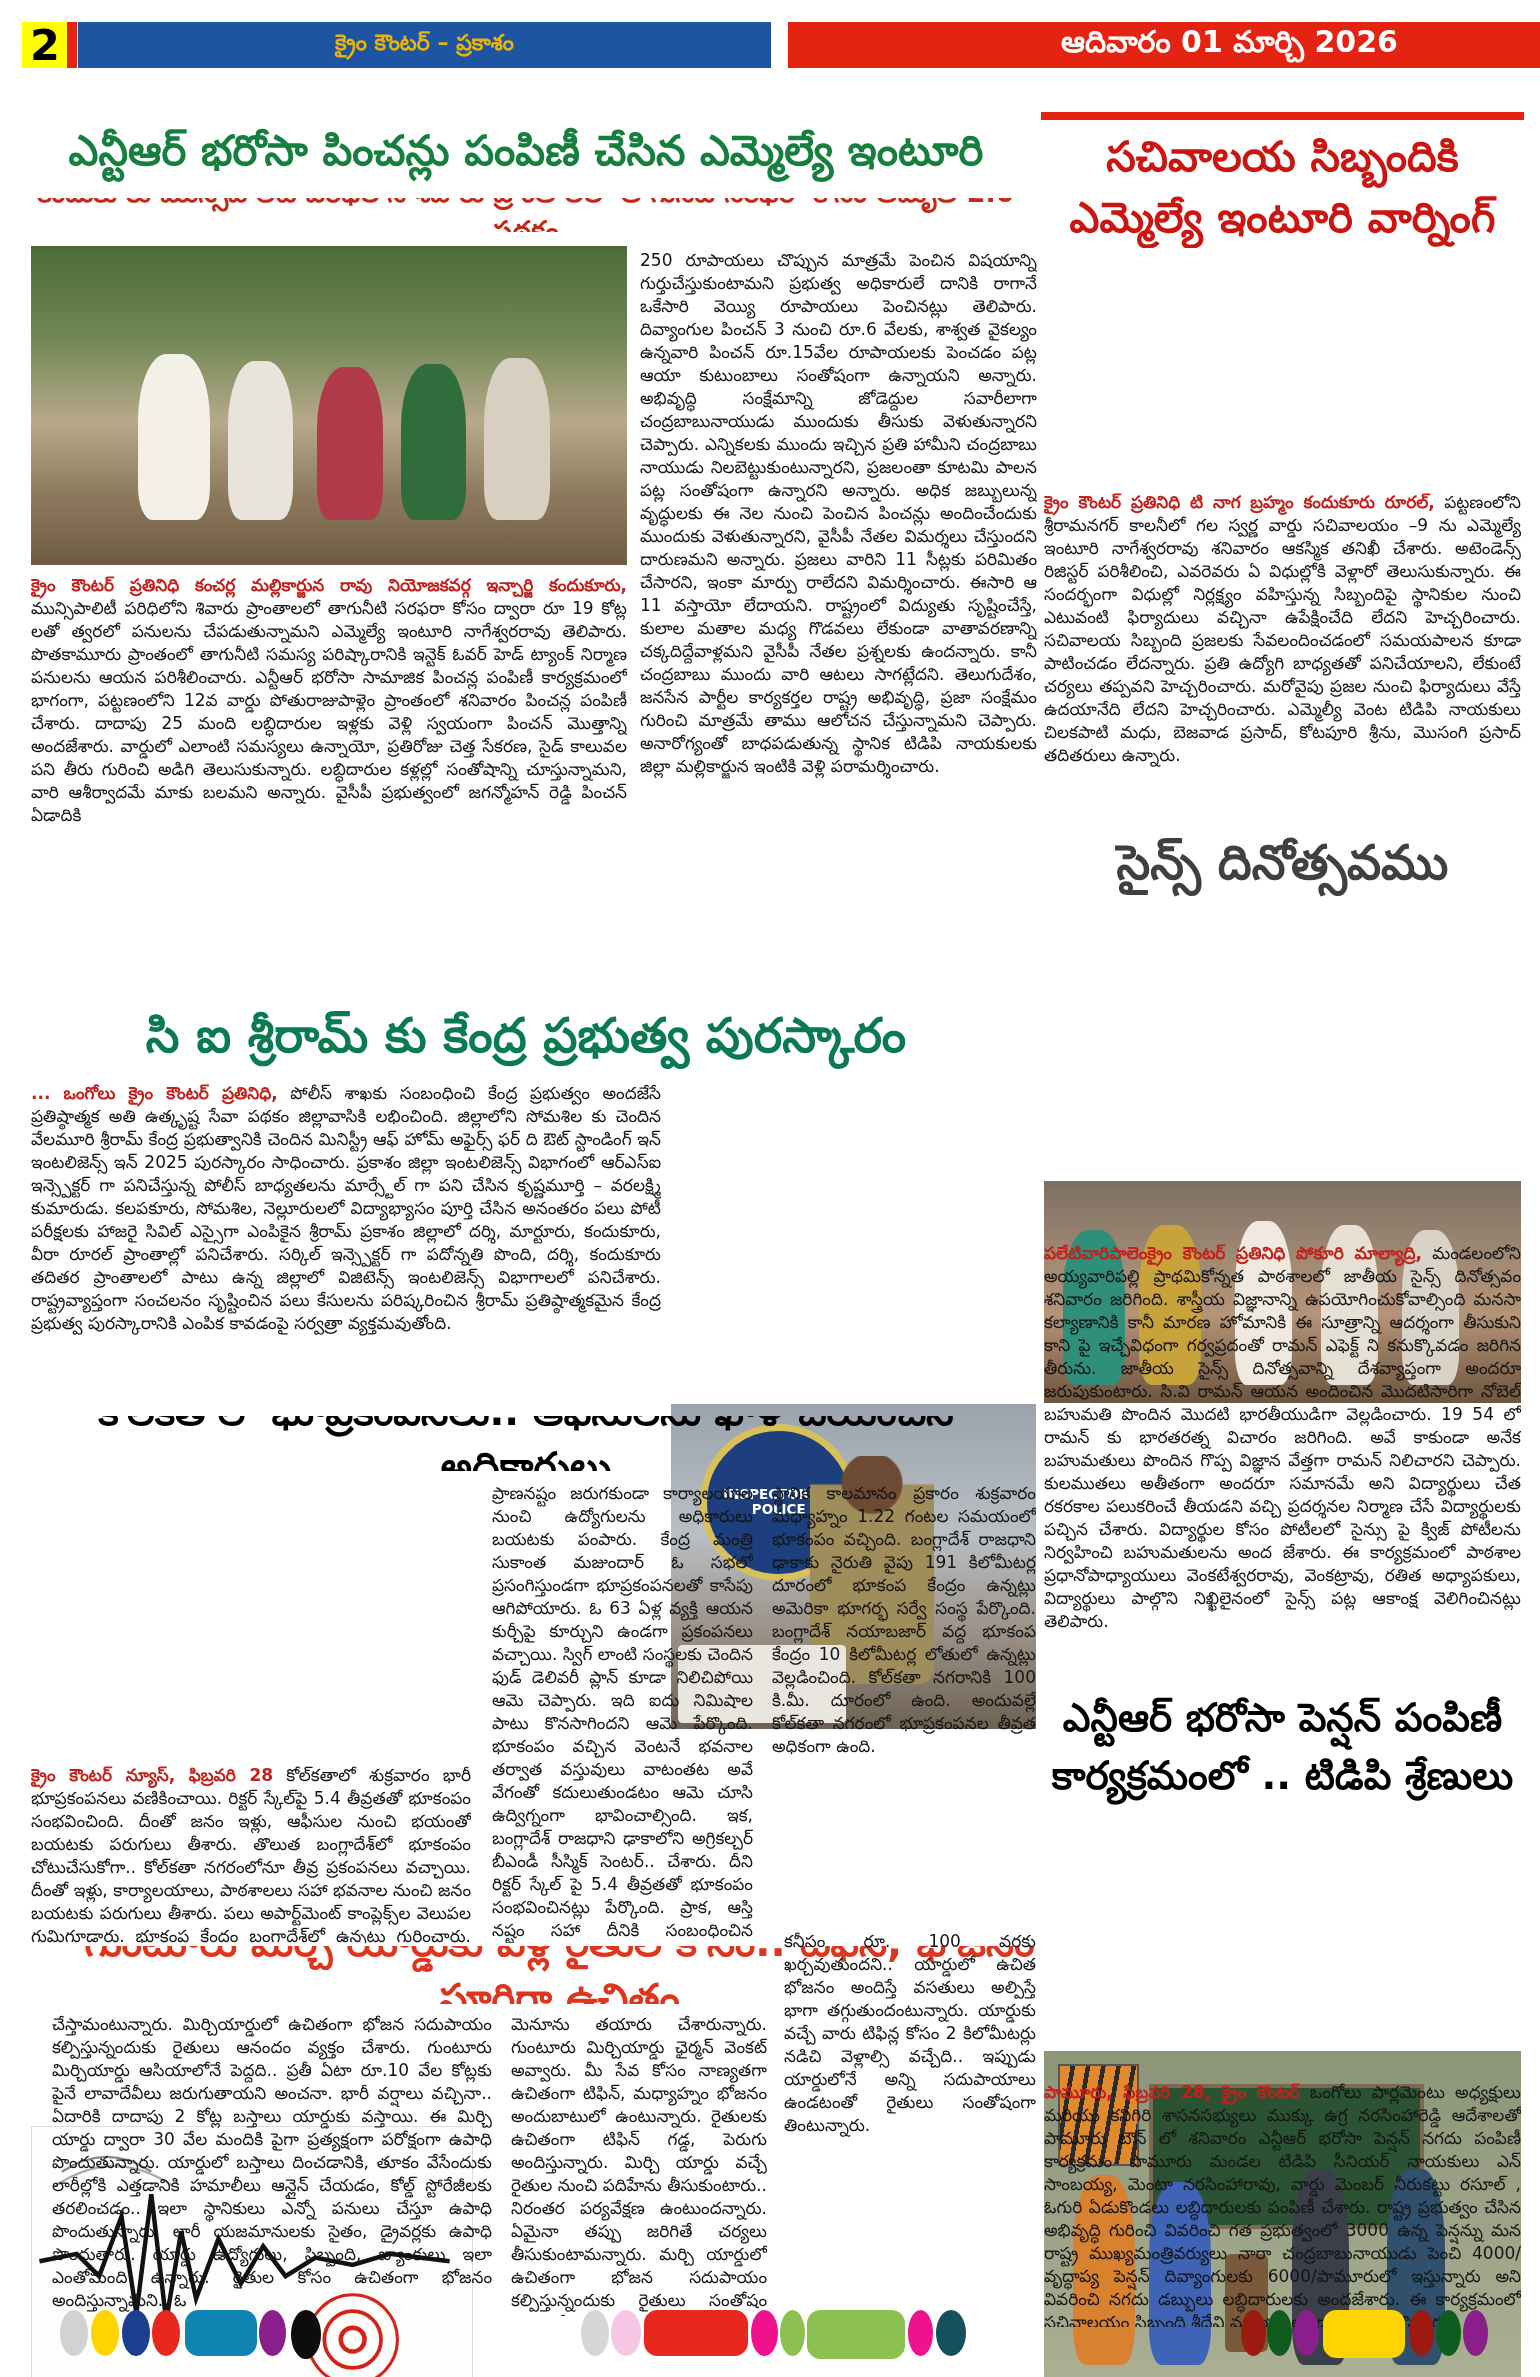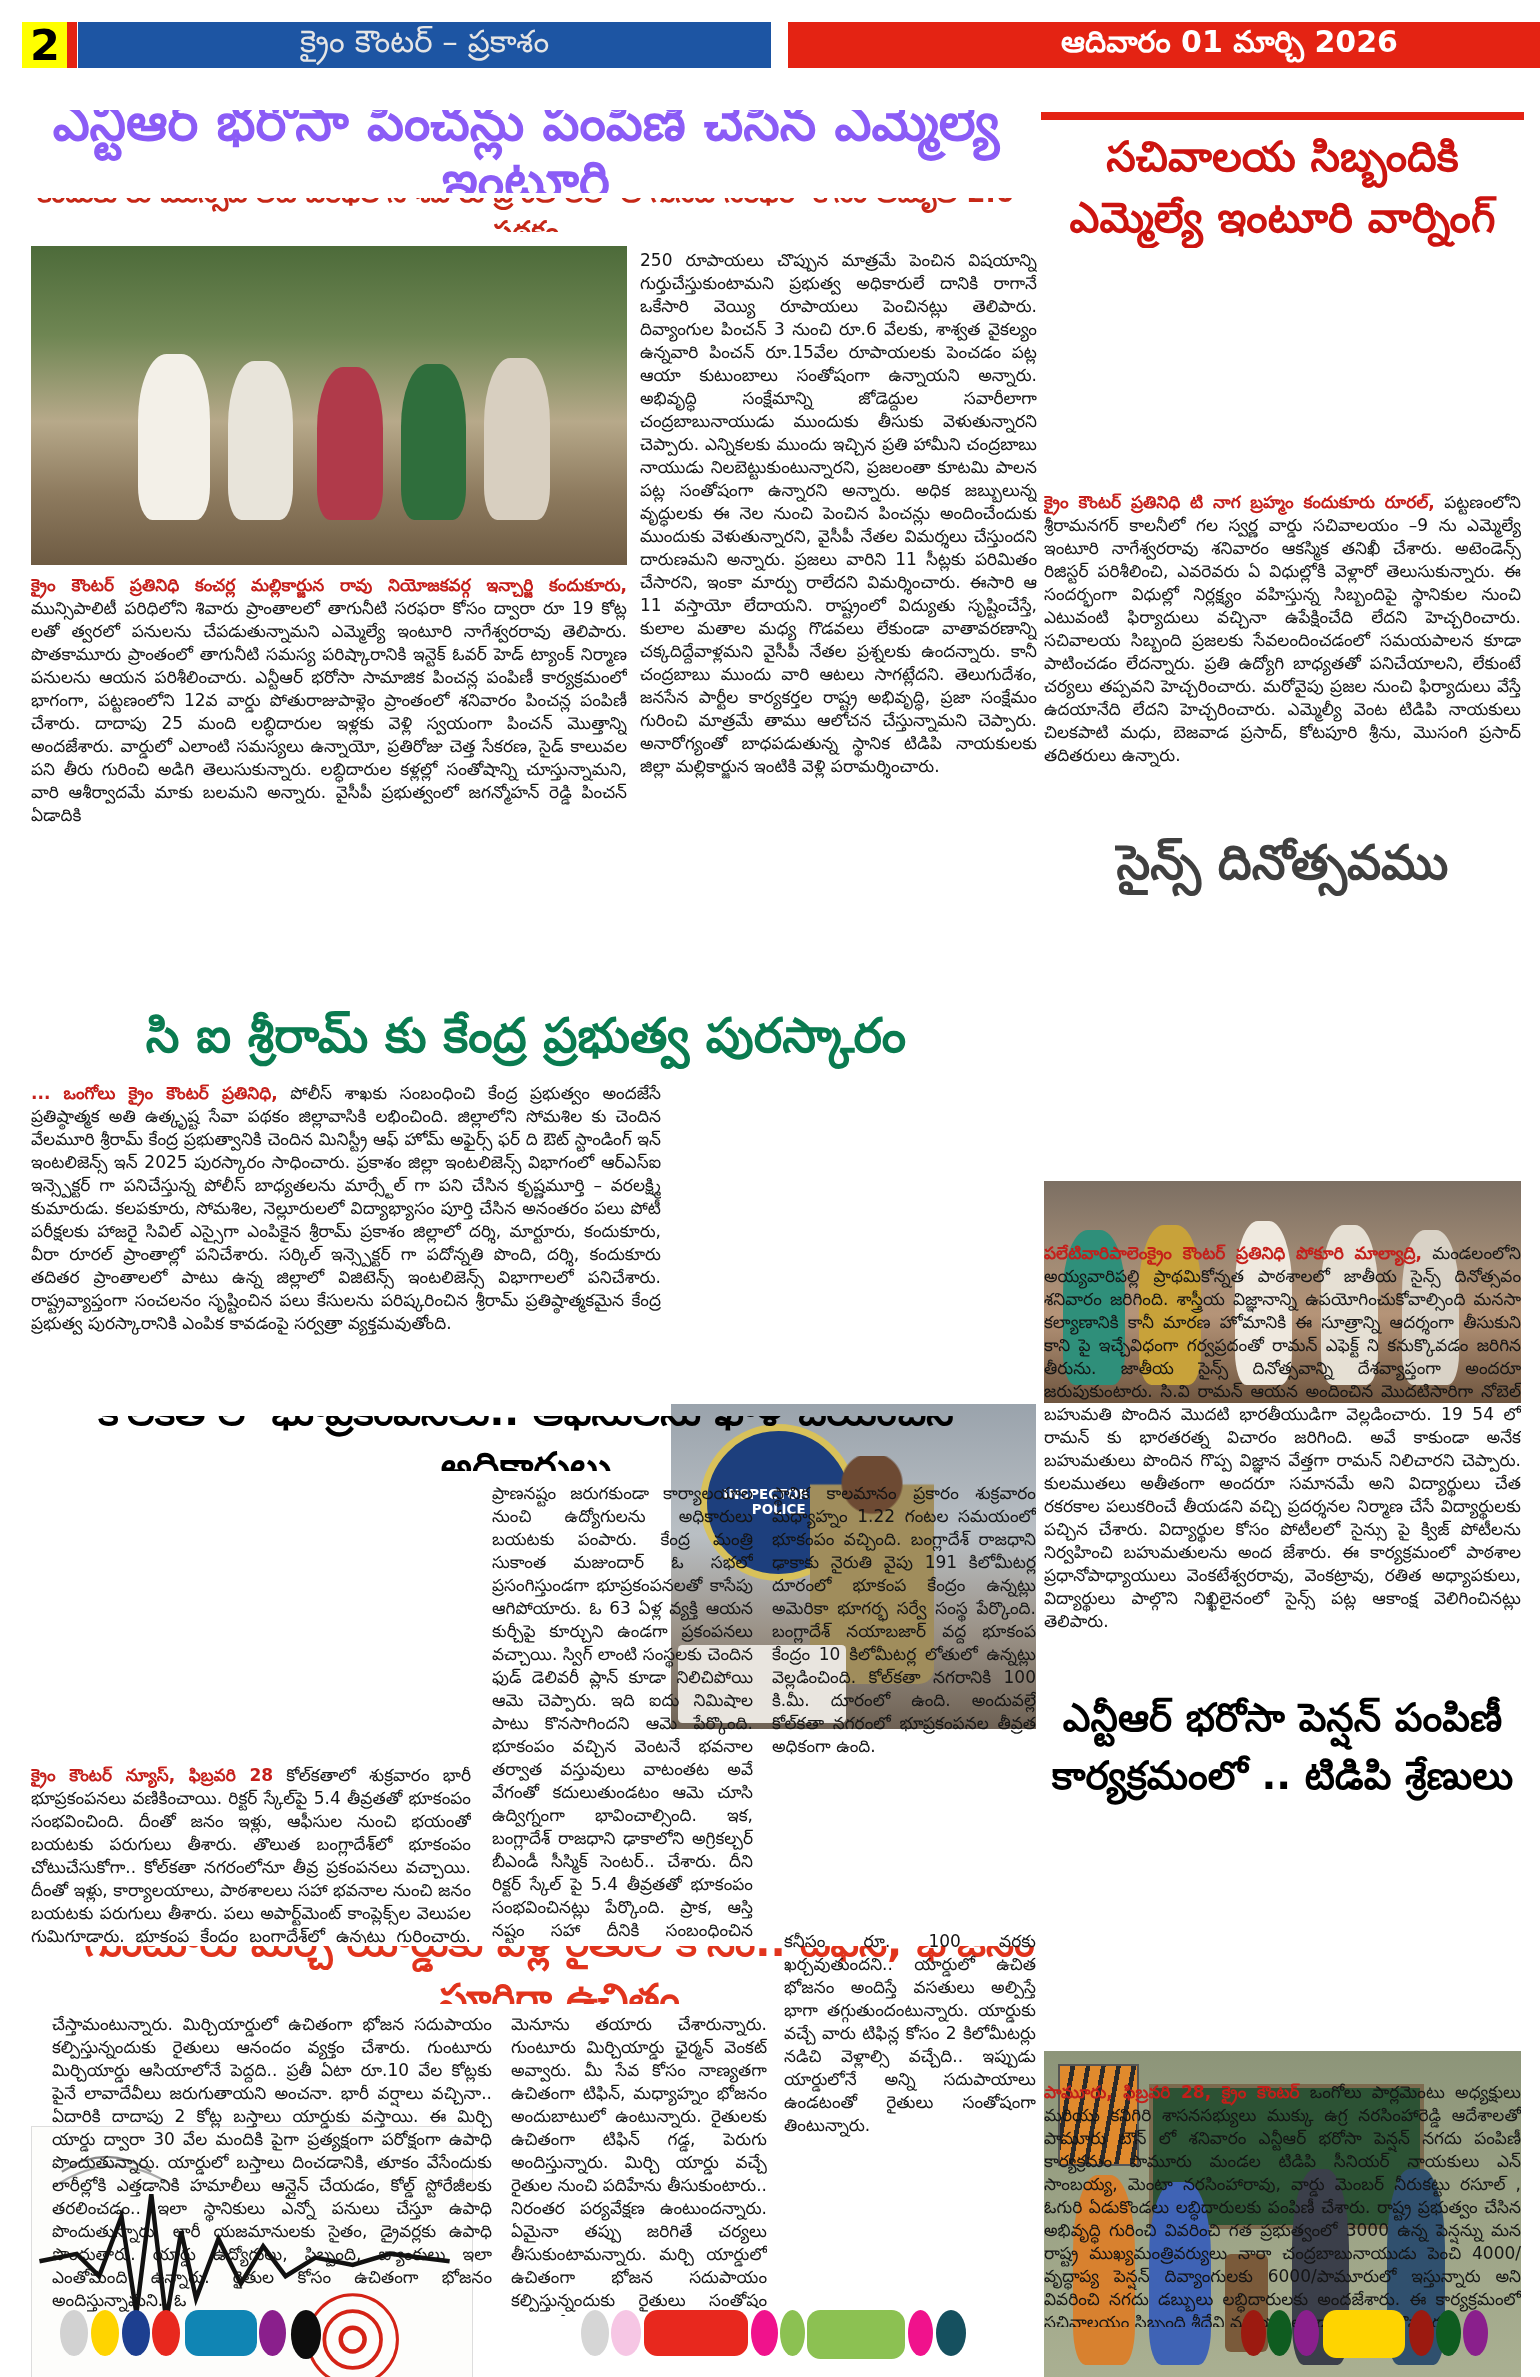--- a/index.html
+++ b/index.html
@@ -2,25 +2,25 @@
 <html style="font-size:12px"><head>
 <meta charset="utf-8">
 <style>
   html,body{margin:0;padding:0;background:#ffffff;}
   .page{position:relative;width:1541px;height:2377px;background:#ffffff;overflow:hidden;
         font-family:"DejaVu Sans","Liberation Sans",sans-serif;color:#1a1a1a;}
   .abs{position:absolute;}
   
   .pagenum{background:#ffff00;color:#000;font-weight:bold;font-size:43px;display:flex;align-items:center;justify-content:center;}
   .red-sliver{background:#e42313;}
-  .masthead{background:#1d55a3;color:#e5e5e5;font-weight:normal;font-size:31px;display:flex;align-items:center;justify-content:center;}
+  .masthead{background:#1d55a3;color:#eab308;font-weight:bold;font-size:22px;display:flex;align-items:center;justify-content:center;}
   .datebar{background:#e42313;color:#fff;font-weight:bold;font-size:30px;display:flex;align-items:center;justify-content:center;}
   
   .hl{display:flex;align-items:center;justify-content:center;text-align:center;font-weight:bold;overflow:hidden;}
-  .hl-main{font-size:52px;color:#8b5cf6;line-height:1.1;}
+  .hl-main{font-size:42px;color:#15803d;line-height:1.1;}
   .hl-sub{font-size:27px;color:#c62817;}
   .hl-red2{font-size:42px;color:#cc1410;line-height:1.45;}
   .hl-science{font-size:48px;color:#404040;}
   .hl-green{font-size:48px;color:#0a7b50;}
   .hl-black{font-size:39px;color:#000;}
   .hl-mirchi{font-size:40px;color:#e1341d;}
   .hl-purple{font-size:39px;color:#000000;line-height:1.5;}
   .rc-rule{background:#e42313;}
   
   .txt{font-size:17px;line-height:23px;text-align:justify;overflow:hidden;color:#141414;}

